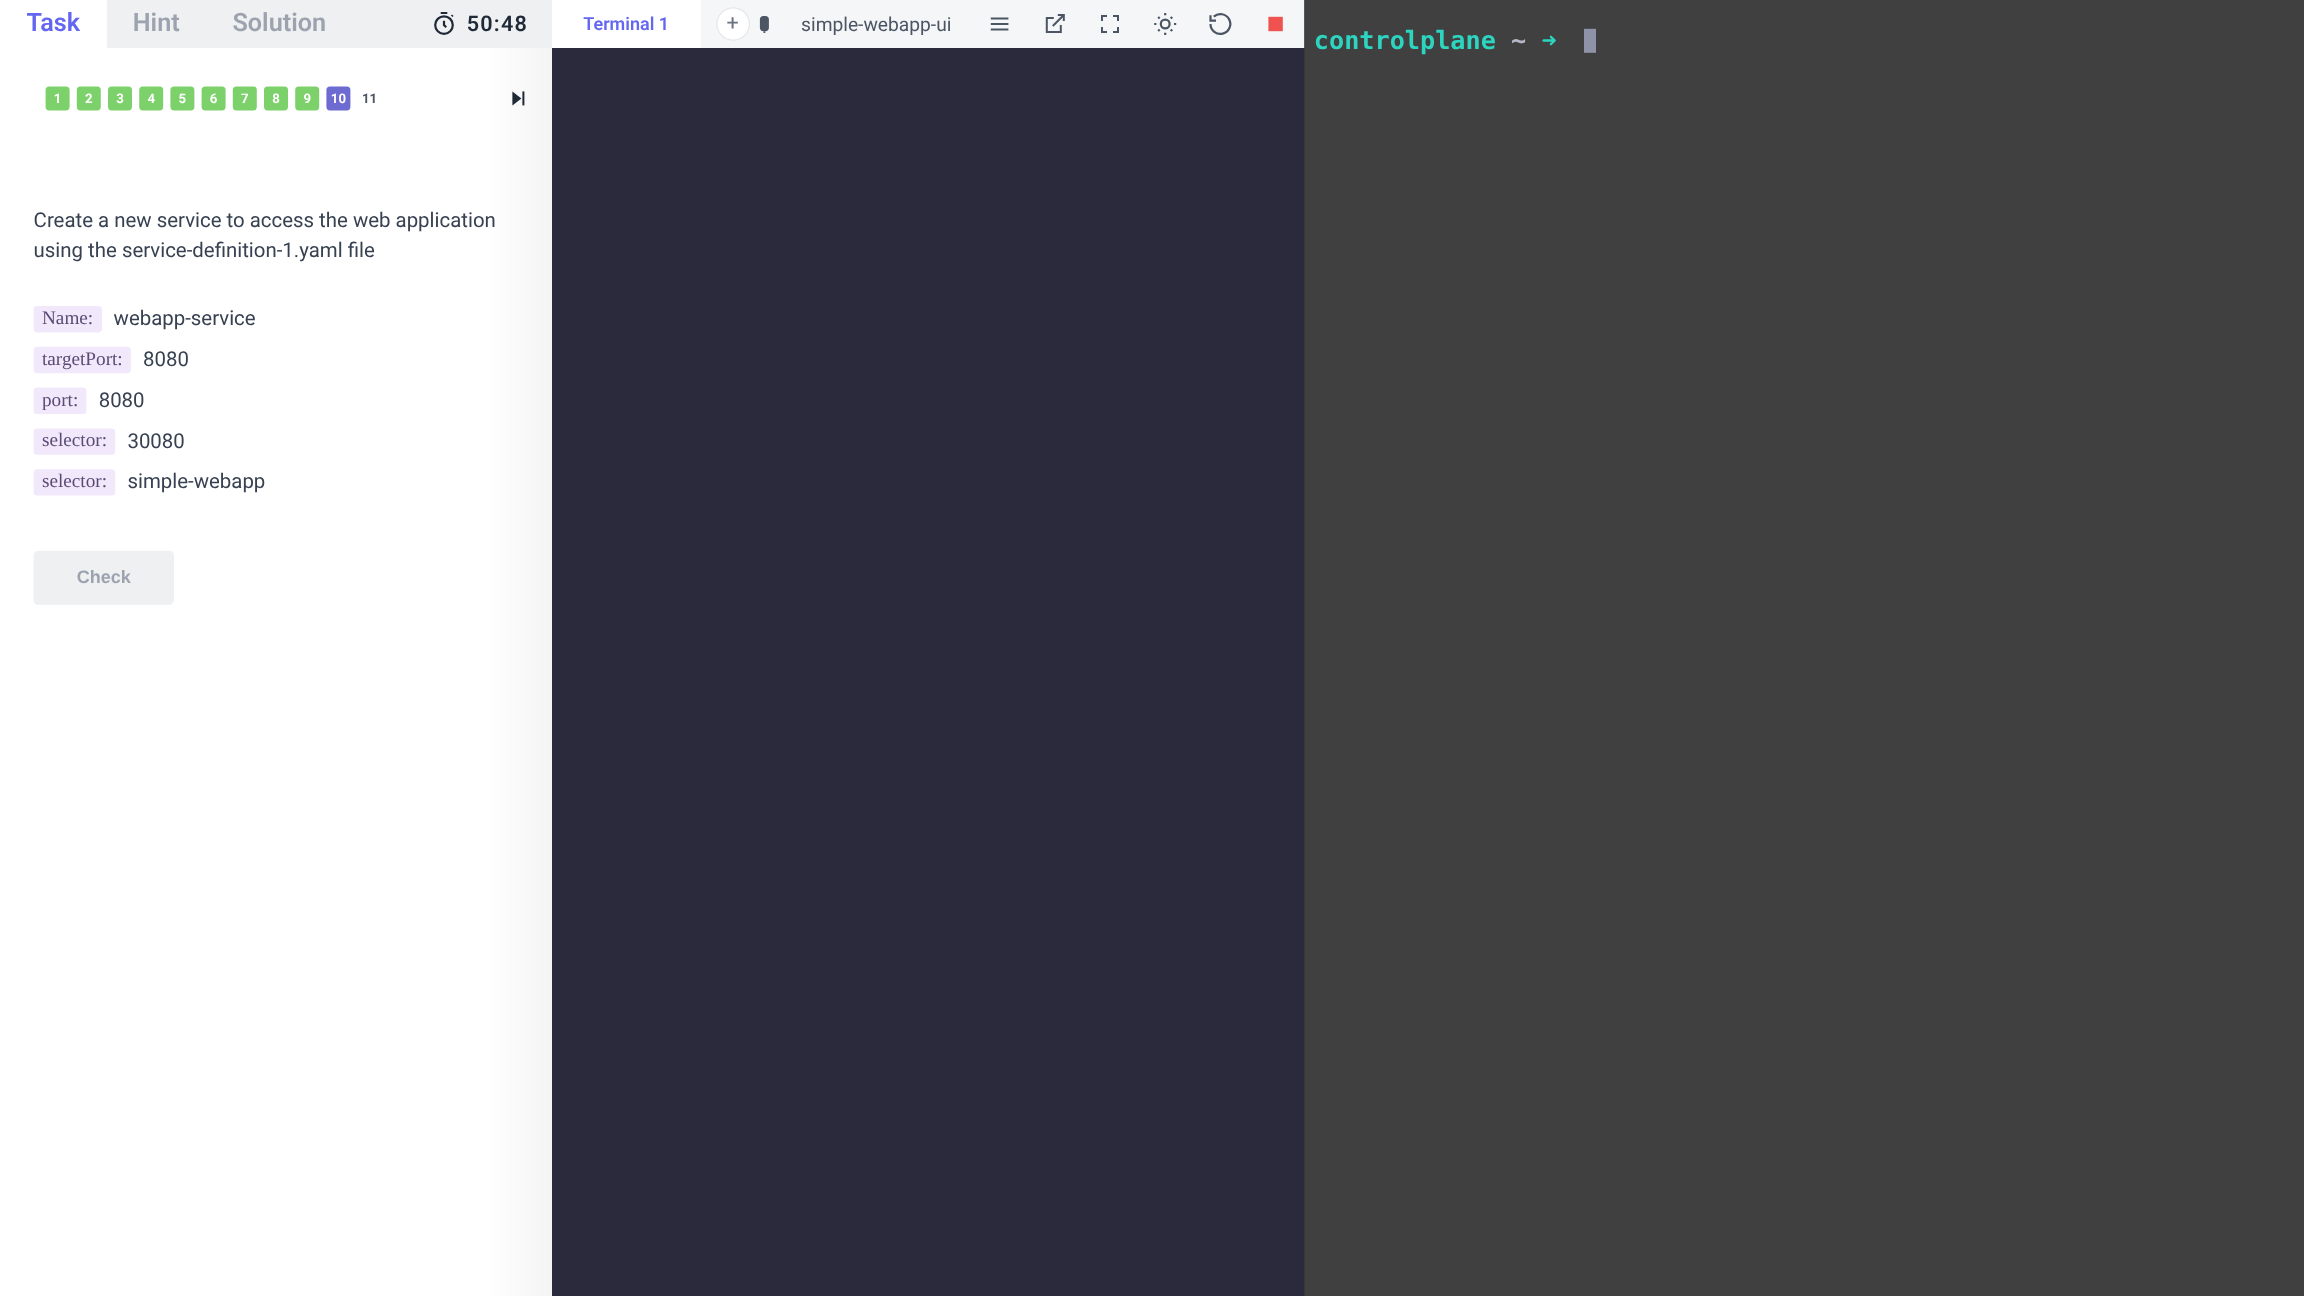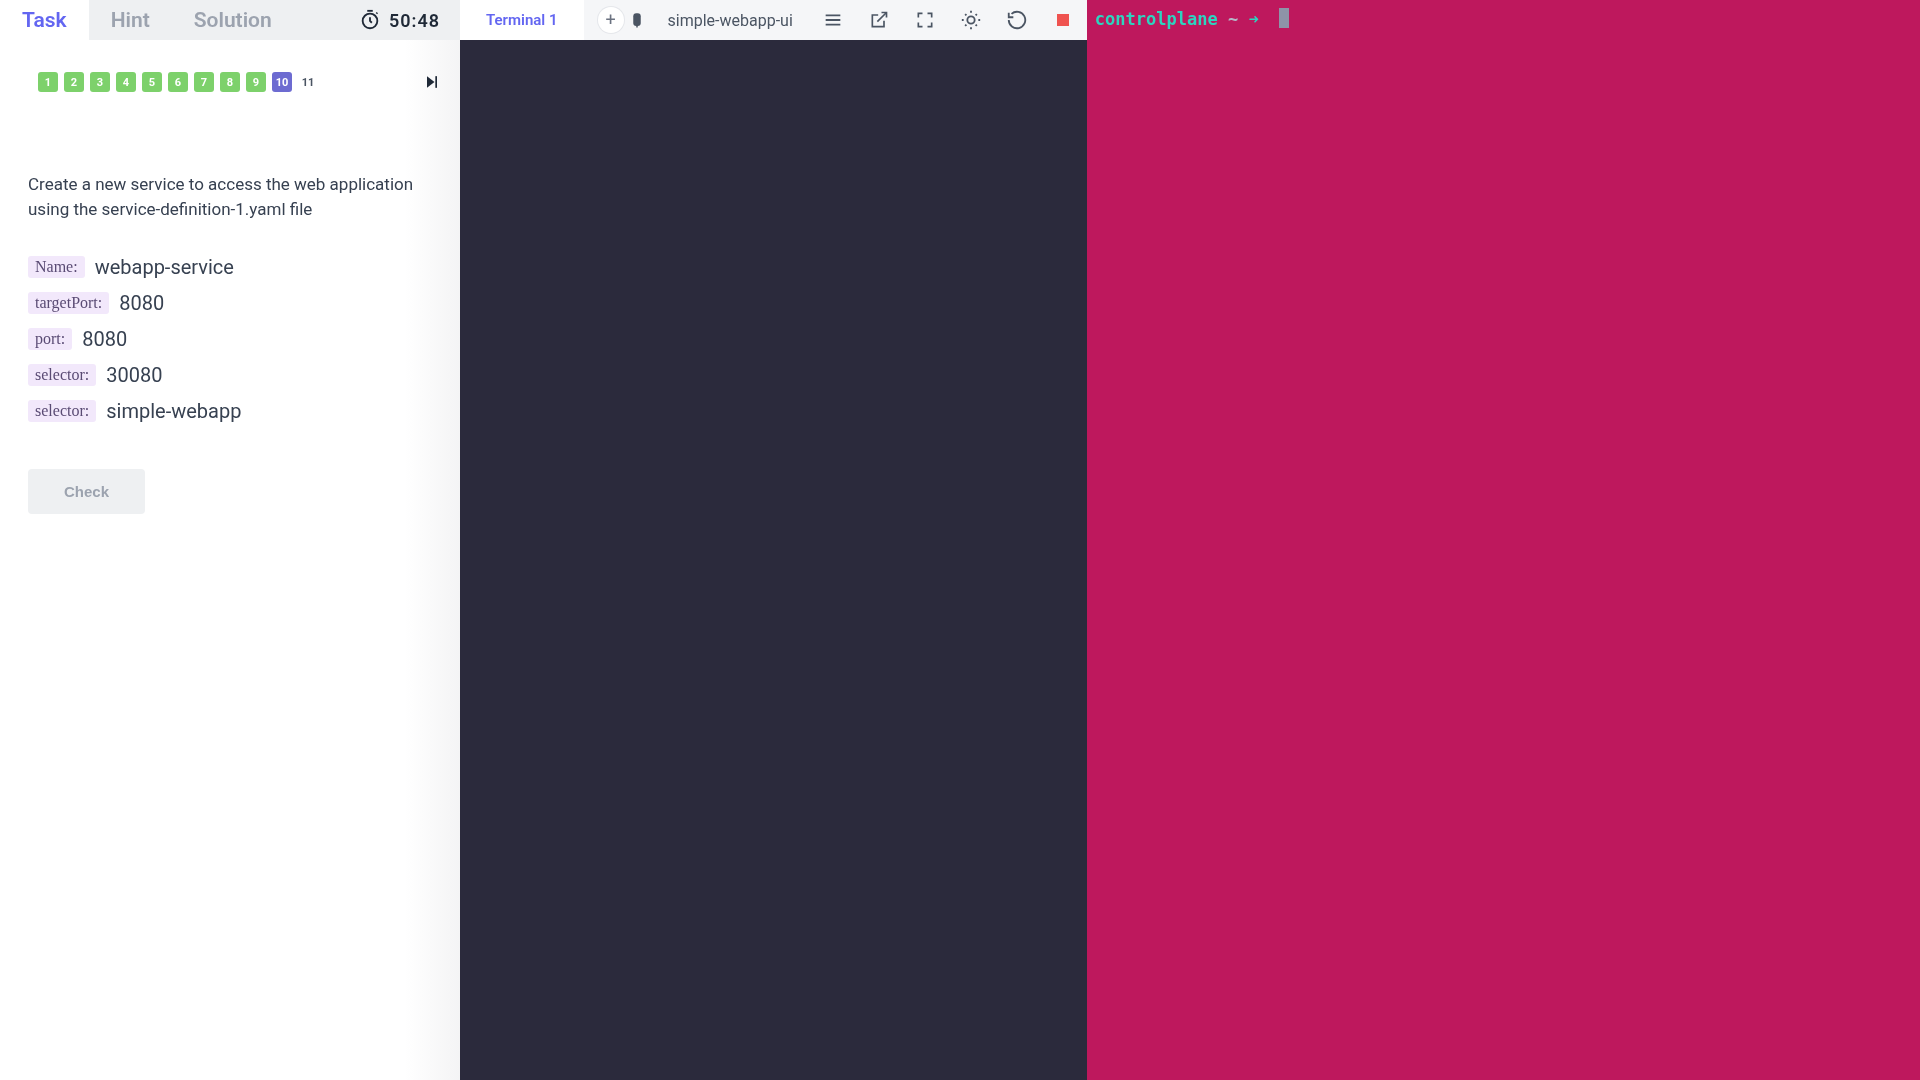--- a/index.html
+++ b/index.html
@@ -35,21 +35,21 @@
   .prompt { font-size:17px; color:#374151; line-height:1.45; margin-bottom:34px; }
 
   .kv-list { display:flex; flex-direction:column; gap:12px; margin-bottom:46px;}
   .kv-row { display:flex; align-items:center; gap:10px; }
   .kv-key {
     font-family: Liberation Serif, serif;
     background:#f2e8fb; color:#5a4b74; padding:2px 7px; border-radius:3px;
     font-size:16px;
     text-align:center;
   }
-  .kv-val { font-size:20px; color:#374151; }
+  .kv-val { font-size:17px; color:#374151; }
 
   .check-btn {
     background:#eef0f2; border:none; border-radius:4px; padding:14px 36px;
     font-size:15px; font-weight:600; color:#9ca3af; cursor:pointer;
   }
 
   
   .right-panel { flex:1; display:flex; flex-direction:row; background:#2b2a3c; }
 
   .right-tabs {
@@ -65,23 +65,23 @@
     display:flex; align-items:center; justify-content:center; margin-left:10px;
     cursor:pointer; color:#6b7280; box-shadow:0 0 0 1px #e5e7eb;
     font-size:18px; line-height:1;
   }
   .right-controls { margin-left:auto; display:flex; align-items:center; gap:22px; color:#4b5563; }
   .right-controls .app-label { font-size:16px; color:#4b5563; margin-right:6px;}
   .icon-btn { cursor:pointer; display:flex; align-items:center; justify-content:center; width:24px; height:24px; color:#4b5563;}
   .stop-square { width:12px; height:12px; background:#ef5350; }
 
   .terminal-area {
-    flex:1; background:#be185d; color:#d1d5db;
+    flex:1; background:#404040; color:#d1d5db;
     font-family: ui-monospace, SFMono-Regular, Menlo, Consolas, monospace;
-    font-size:17px; padding:8px 8px;
+    font-size:21px; padding:22px 8px;
   }
   .prompt-host { color:#2dd4bf; font-weight:700; }
   .prompt-path { color:#b4b7c8; font-weight:600; }
   .prompt-arrow { color:#2dd4bf; font-weight:700; }
   .cursor-block { display:inline-block; width:10px; height:20px; background:#8e93a8; margin-left:10px; vertical-align:-3px;}
 
   svg { display:block; }
 </style>
 </head>
 <body>

